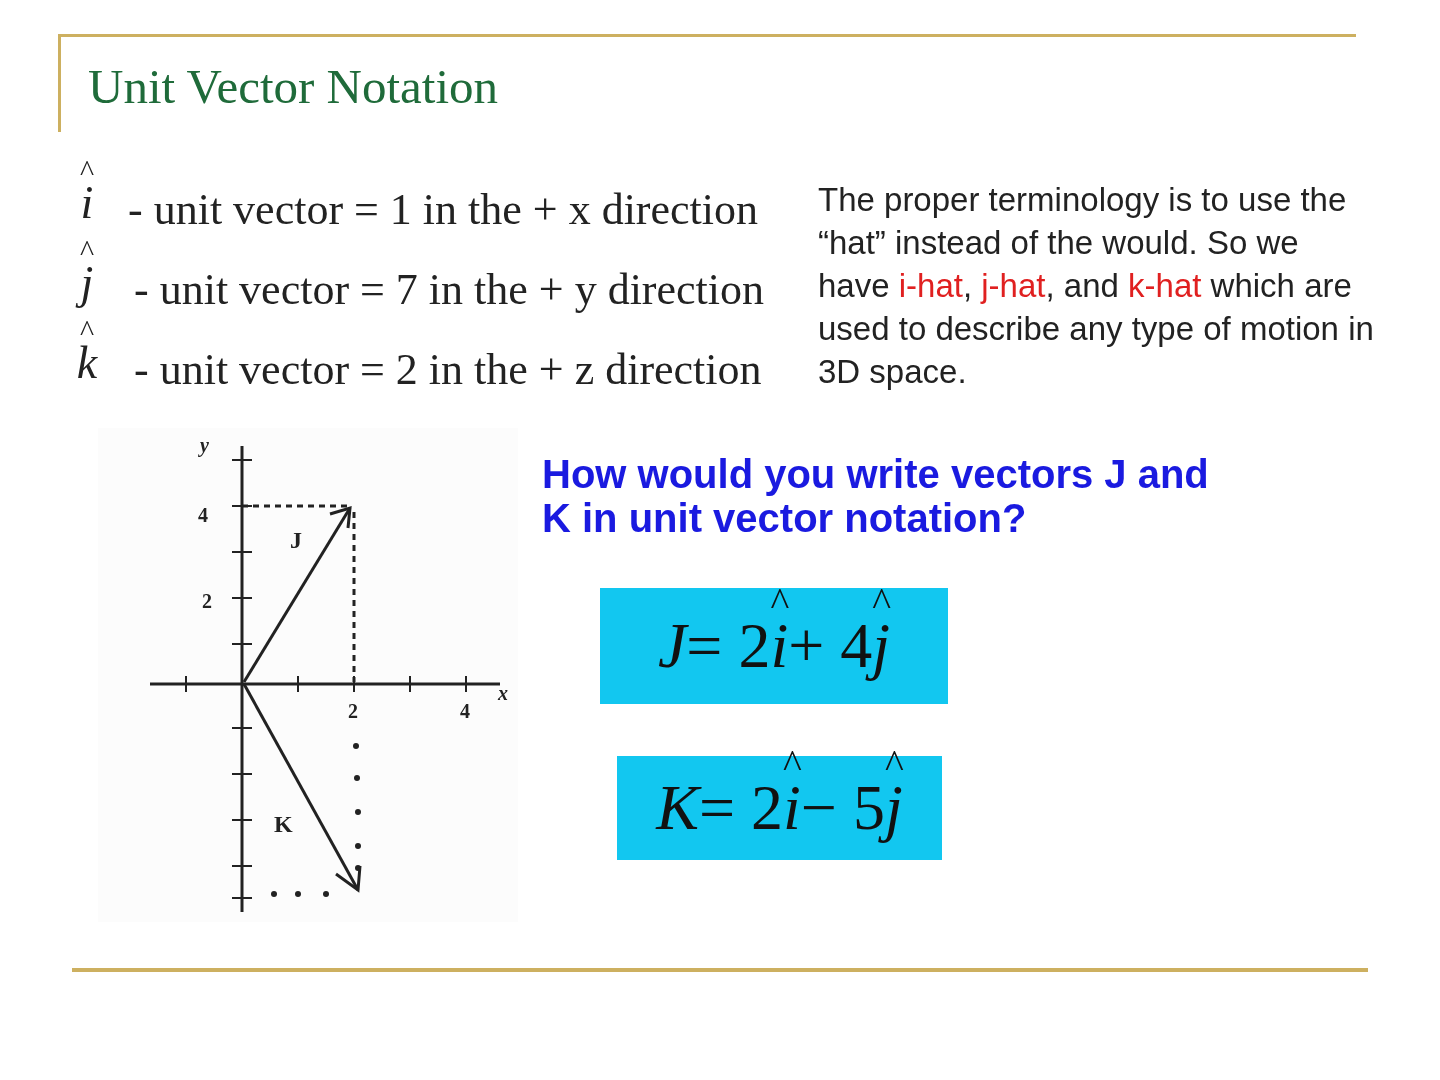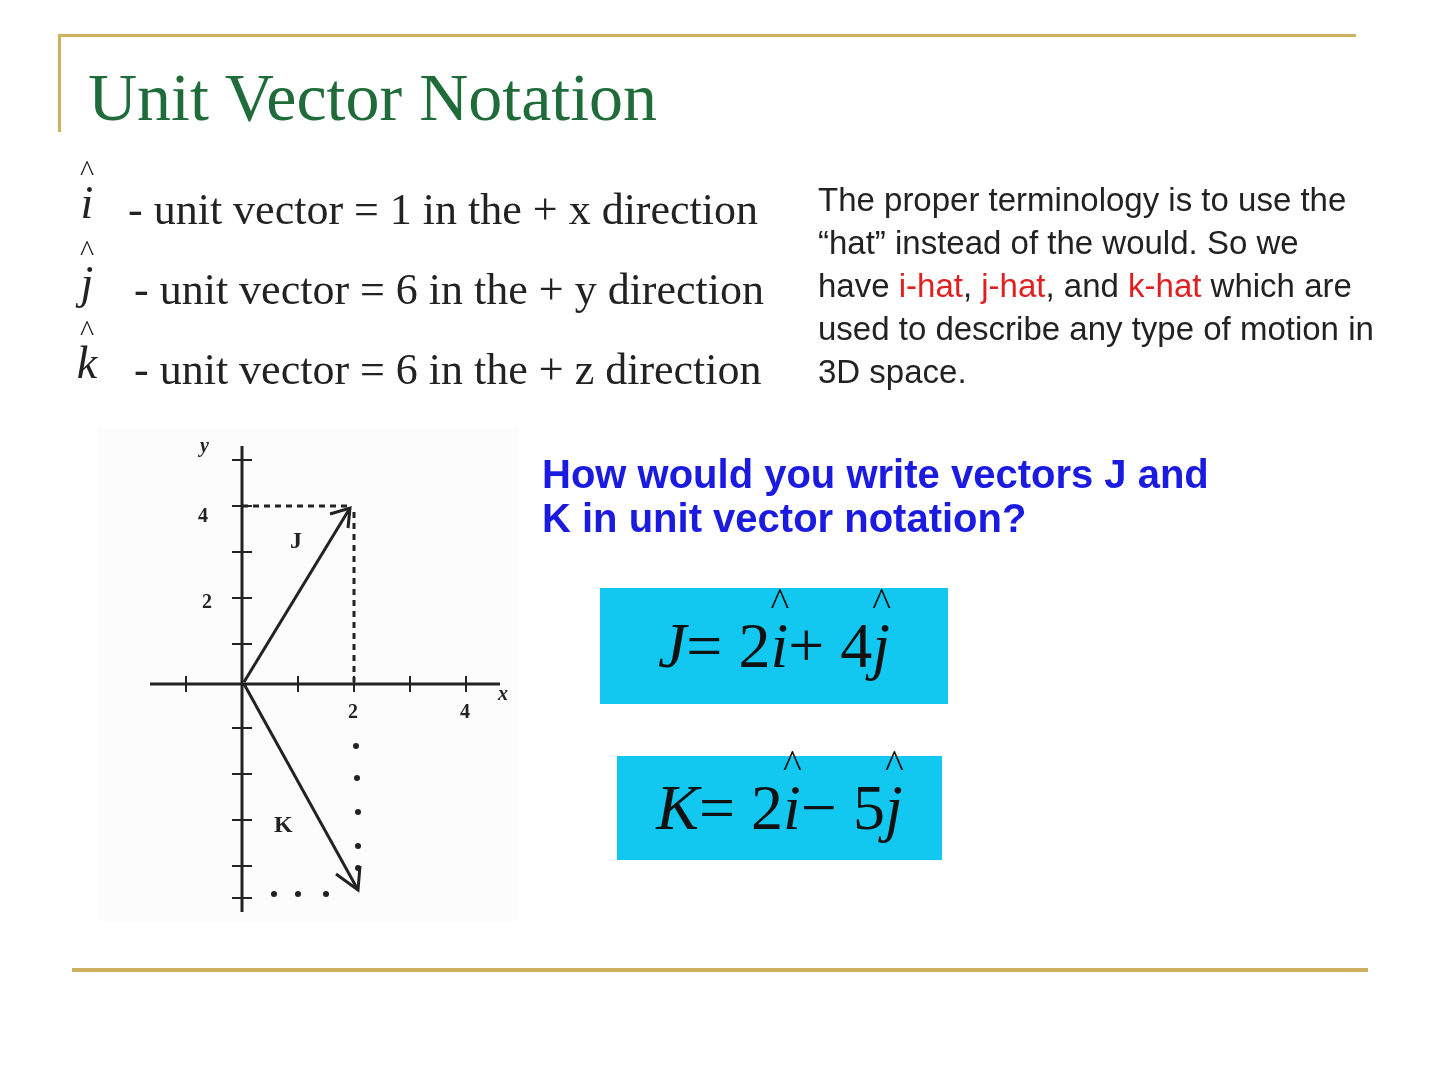--- a/index.html
+++ b/index.html
@@ -5,21 +5,21 @@
   html, body { margin: 0; padding: 0; }
   body {
     width: 1440px; height: 1080px; background: #ffffff; position: relative; overflow: hidden;
     font-family: "Liberation Serif", serif;
   }
   .top-rule { position: absolute; left: 58px; top: 34px; width: 1298px; height: 3px; background: #cdb060; }
   .left-rule { position: absolute; left: 58px; top: 34px; width: 3px; height: 98px; background: #cdb060; }
   .bottom-rule { position: absolute; left: 72px; top: 968px; width: 1296px; height: 4px; background: #cdb060; }
   .title {
     position: absolute; left: 88px; top: 58px; font-family: "Liberation Serif", serif;
-    font-size: 68px; color: #1f6b3a; letter-spacing: 0px; white-space: nowrap;
+    font-size: 49px; color: #1f6b3a; letter-spacing: 0px; white-space: nowrap;
   }
   .defs { position: absolute; left: 62px; top: 176px; }
   .def-row { position: relative; height: 80px; white-space: nowrap; font-family: "Liberation Serif", serif; font-size: 44px; color: #222; }
   .def-sym { position: absolute; left: 0; top: 0; width: 50px; font-style: italic; font-size: 46px; text-align: center; }
   .def-sym .hat { position: absolute; left: 0; right: 0; top: -22px; font-style: normal; font-size: 30px; text-align: center; }
   .def-text { position: absolute; left: 66px; top: 8px; }
   .note {
     position: absolute; left: 818px; top: 178px; width: 560px;
     font-family: "Liberation Sans", sans-serif; font-size: 33px; line-height: 43px; color: #222;
   }
@@ -47,25 +47,25 @@
 
 <div class="title">Unit Vector Notation</div>
 
 <div class="defs">
   <div class="def-row">
     <span class="def-sym"><span class="hat">^</span><span>i</span></span>
     <span class="def-text">- unit vector = 1 in the + x direction</span>
   </div>
   <div class="def-row">
     <span class="def-sym"><span class="hat">^</span><span>j</span></span>
-    <span class="def-text" style="left:72px">- unit vector = 6 in the + y direction</span>
+    <span class="def-text" style="left:72px">- unit vector = 7 in the + y direction</span>
   </div>
   <div class="def-row">
     <span class="def-sym"><span class="hat">^</span><span>k</span></span>
-    <span class="def-text" style="left:72px">- unit vector = 6 in the + z direction</span>
+    <span class="def-text" style="left:72px">- unit vector = 2 in the + z direction</span>
   </div>
 </div>
 
 <div class="note"><span>The proper terminology is to use the “hat” instead of the would. So we have </span><span class="red">i-hat</span><span>, </span><span class="red">j-hat</span><span>, and </span><span class="red">k-hat</span><span> which are used to describe any type of motion in 3D space.</span></div>
 
 <div class="figure">
   <svg width="420" height="494" viewBox="0 0 420 494">
 
     <g stroke="#222" stroke-width="3" fill="none">
       <line x1="52" y1="256" x2="402" y2="256"></line>

